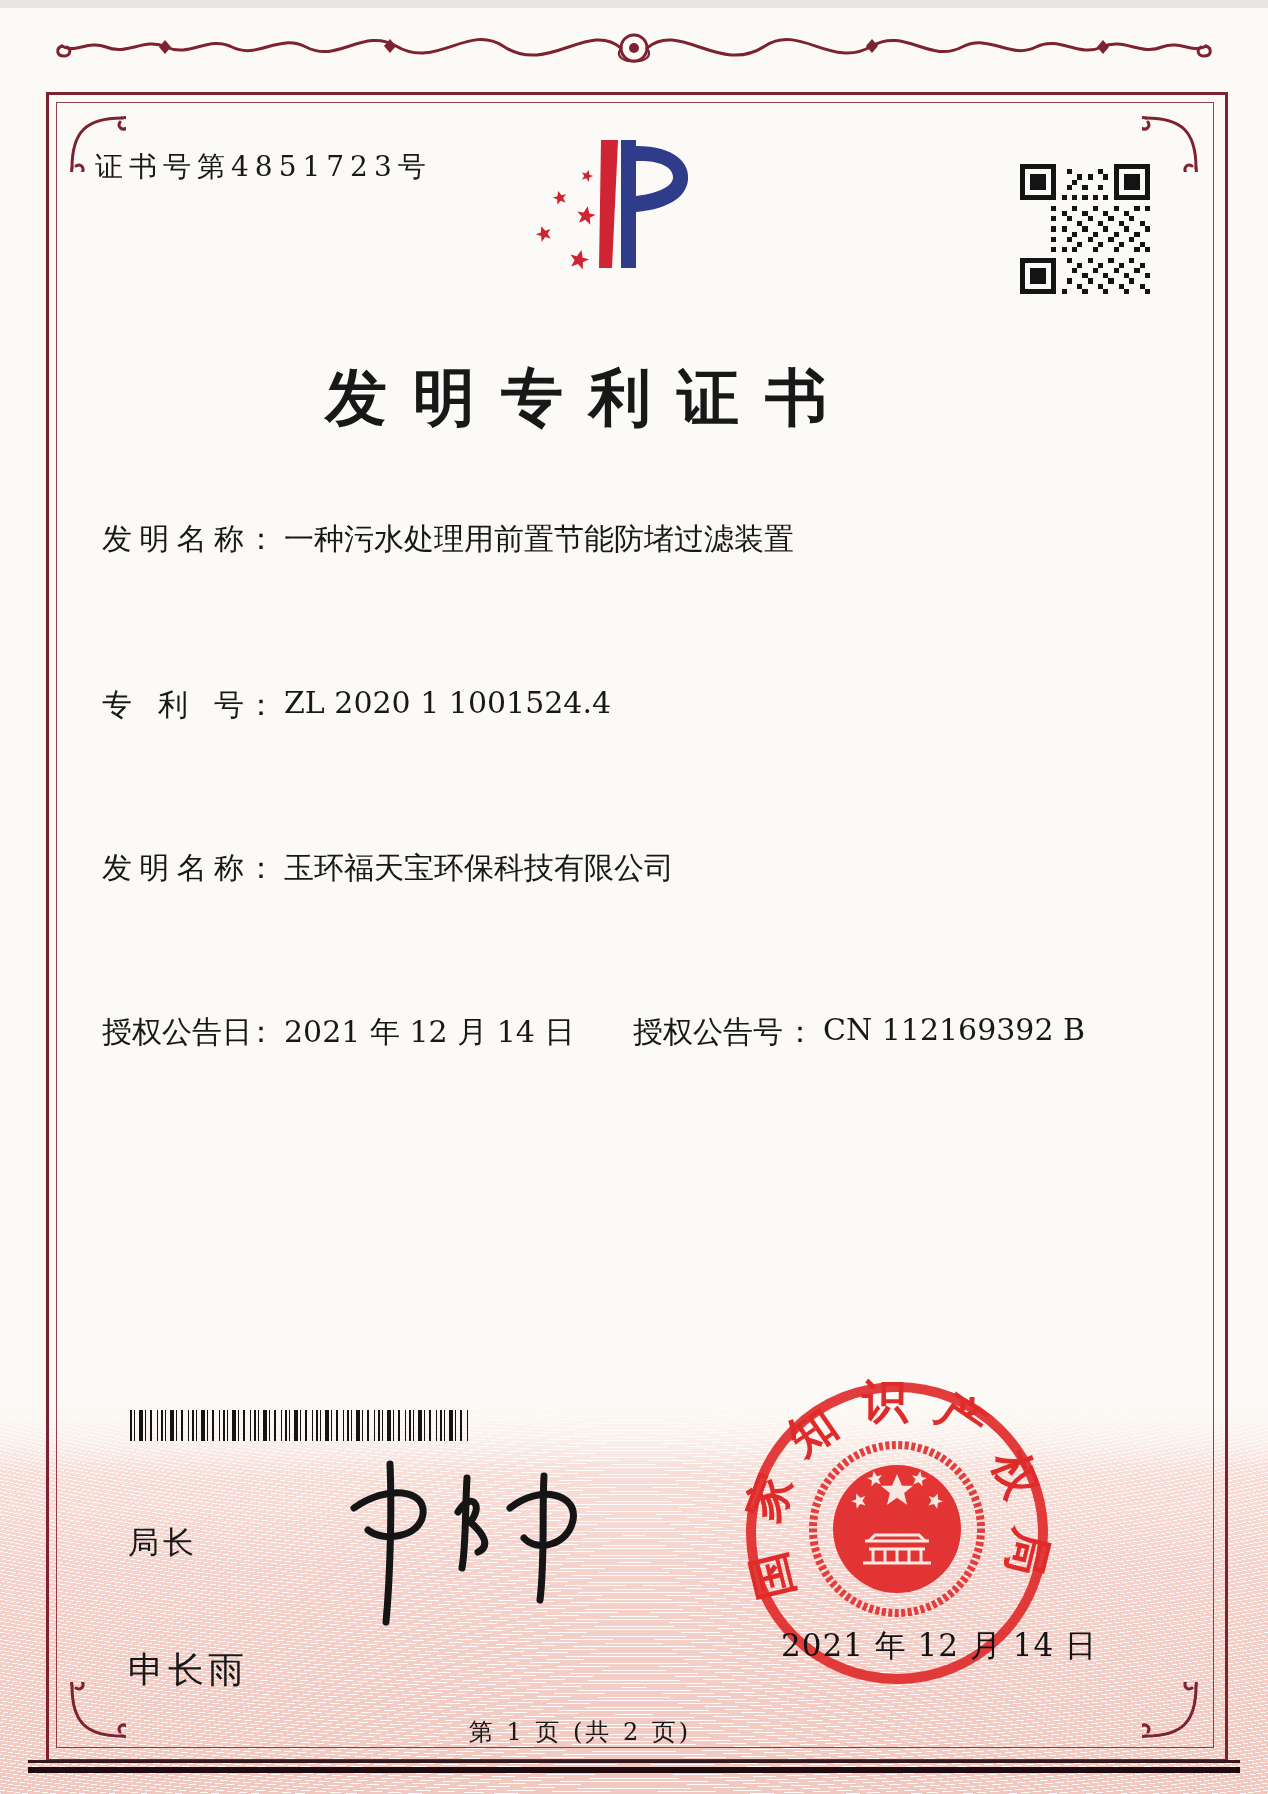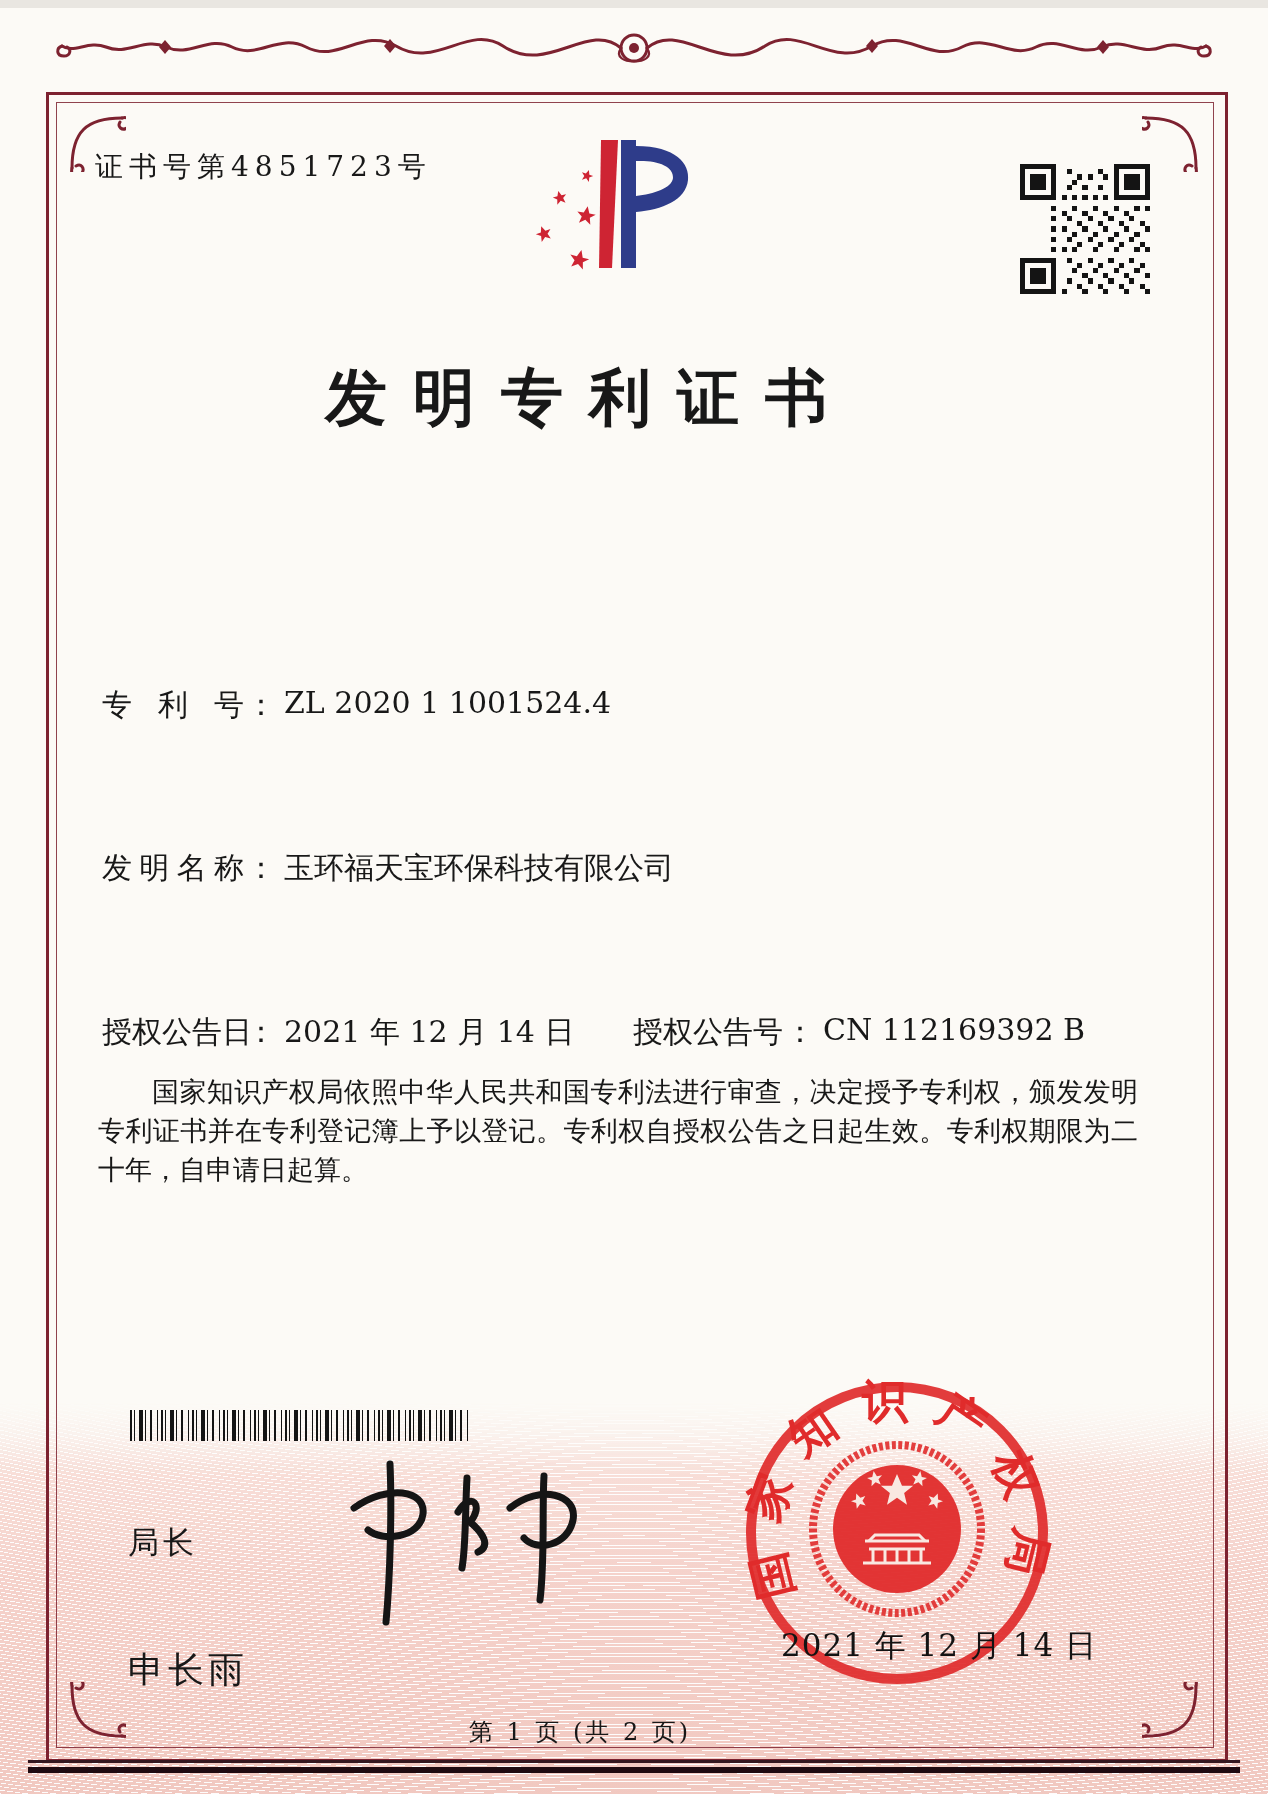--- a/index.html
+++ b/index.html
@@ -161,35 +161,37 @@
       <g transform="translate(0,18)">
           <path fill-rule="evenodd" d="M0 0h7v7H0zM1 1h5v5H1z"></path>
           <rect x="2" y="2" width="3" height="3"></rect>
         </g>
       <path d="M9 1h1v1H9zM13 2h1v1h-1zM15 1h1v1h-1zM10 3h1v1h-1zM16 2h1v1h-1zM9 4h1v1H9zM12 4h1v1h-1zM15 4h1v1h-1zM11 2h1v1h-1zM8 6h1v1H8zM10 6h1v1h-1zM12 6h1v1h-1zM14 6h1v1h-1zM16 6h1v1h-1zM6 8h1v1H6zM6 10h1v1H6zM6 12h1v1H6zM6 14h1v1H6zM6 16h1v1H6zM8 9h1v1H8zM10 8h1v1h-1zM12 9h1v1h-1zM14 8h1v1h-1zM16 9h1v1h-1zM18 8h1v1h-1zM20 9h1v1h-1zM22 8h1v1h-1zM24 8h1v1h-1zM9 10h1v1H9zM11 11h1v1h-1zM13 10h1v1h-1zM15 11h1v1h-1zM17 10h1v1h-1zM19 11h1v1h-1zM21 10h1v1h-1zM23 11h1v1h-1zM8 12h1v1H8zM10 13h1v1h-1zM12 12h1v1h-1zM14 13h1v1h-1zM16 12h1v1h-1zM18 13h1v1h-1zM20 12h1v1h-1zM22 13h1v1h-1zM24 12h1v1h-1zM9 14h1v1H9zM11 15h1v1h-1zM13 14h1v1h-1zM15 15h1v1h-1zM17 14h1v1h-1zM19 15h1v1h-1zM21 14h1v1h-1zM23 15h1v1h-1zM8 16h1v1H8zM10 16h1v1h-1zM14 16h1v1h-1zM18 16h1v1h-1zM22 16h1v1h-1zM24 16h1v1h-1zM9 18h1v1H9zM11 19h1v1h-1zM13 18h1v1h-1zM15 19h1v1h-1zM17 18h1v1h-1zM19 19h1v1h-1zM21 18h1v1h-1zM23 19h1v1h-1zM10 20h1v1h-1zM12 21h1v1h-1zM14 20h1v1h-1zM16 21h1v1h-1zM18 20h1v1h-1zM20 21h1v1h-1zM22 20h1v1h-1zM24 21h1v1h-1zM9 22h1v1H9zM13 22h1v1h-1zM17 22h1v1h-1zM21 22h1v1h-1zM11 23h1v1h-1zM15 23h1v1h-1zM19 23h1v1h-1zM23 23h1v1h-1zM8 24h1v1H8zM12 24h1v1h-1zM16 24h1v1h-1zM20 24h1v1h-1zM24 24h1v1h-1z"></path>
     </g>
   </svg>
 
   <h1 class="title">发明专利证书</h1>
 
+  <div class="row r1">
+    <span class="lab">发明名称</span><span class="colon">：</span><span class="val">一种污水处理用前置节能防堵过滤装置</span>
+  </div>
   <div class="row r3">
     <span class="lab">专利号</span><span class="colon">：</span><span class="val">ZL 2020 1 1001524.4</span>
   </div>
   <div class="row r5">
     <span class="lab">发明名称</span><span class="colon">：</span><span class="val">玉环福天宝环保科技有限公司</span>
   </div>
   <div class="row r7">
     <span class="lab">授权公告日</span><span class="colon">：</span><span class="val">2021 年 12 月 14 日</span>
     <span class="pair2">
       <span class="lab2">授权公告号</span><span class="colon">：</span><span class="val">CN 112169392 B</span>
     </span>
   </div>
 
   <div class="body">
-    <p>国家知识产权局依照中华人民共和国专利法进行审查，决定授予专利权，颁发发明专利证书并在专利登记簿上予以登记。专利权自授权公告之日起生效。专利权期限为二十年，自申请日起算。</p>
   </div>
 
   <div class="barcode"></div>
 
   <div class="director-title">局长</div>
   <div class="director-name">申长雨</div>
 
   <svg class="signature" width="260" height="180" viewBox="0 0 260 180">
     <g stroke="#151515" stroke-width="7" fill="none" stroke-linecap="round" stroke-linejoin="round">
       <path d="M24 58 C58 34 96 40 93 64 C90 88 52 92 38 80"></path>

